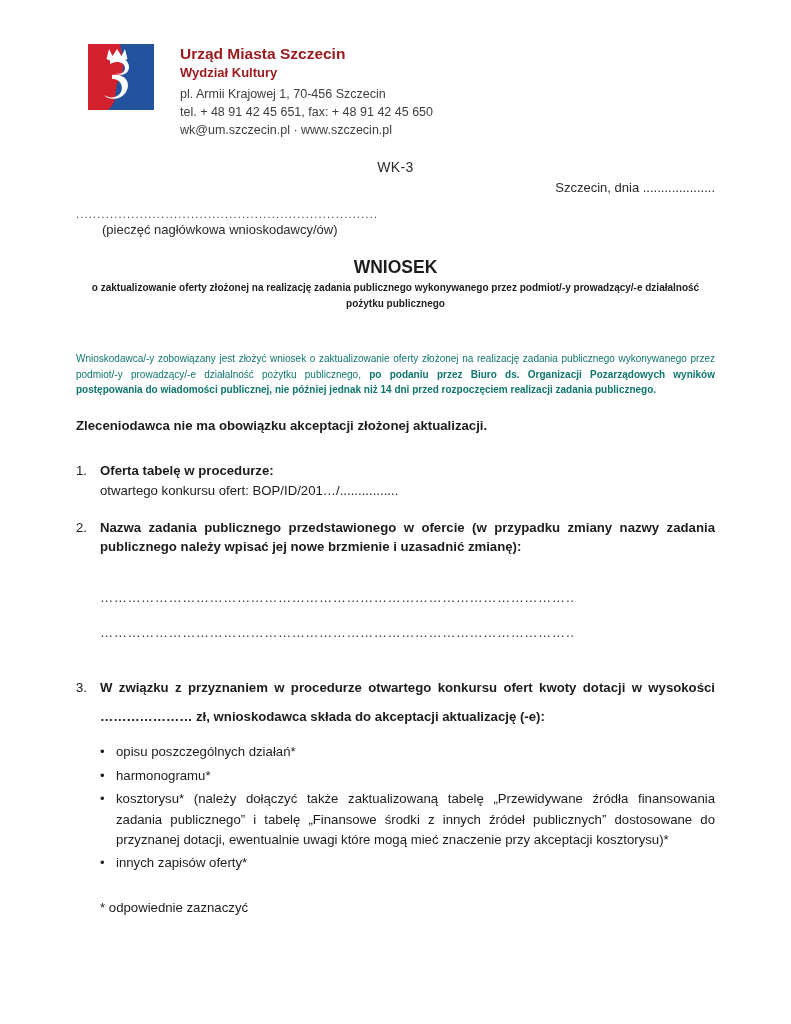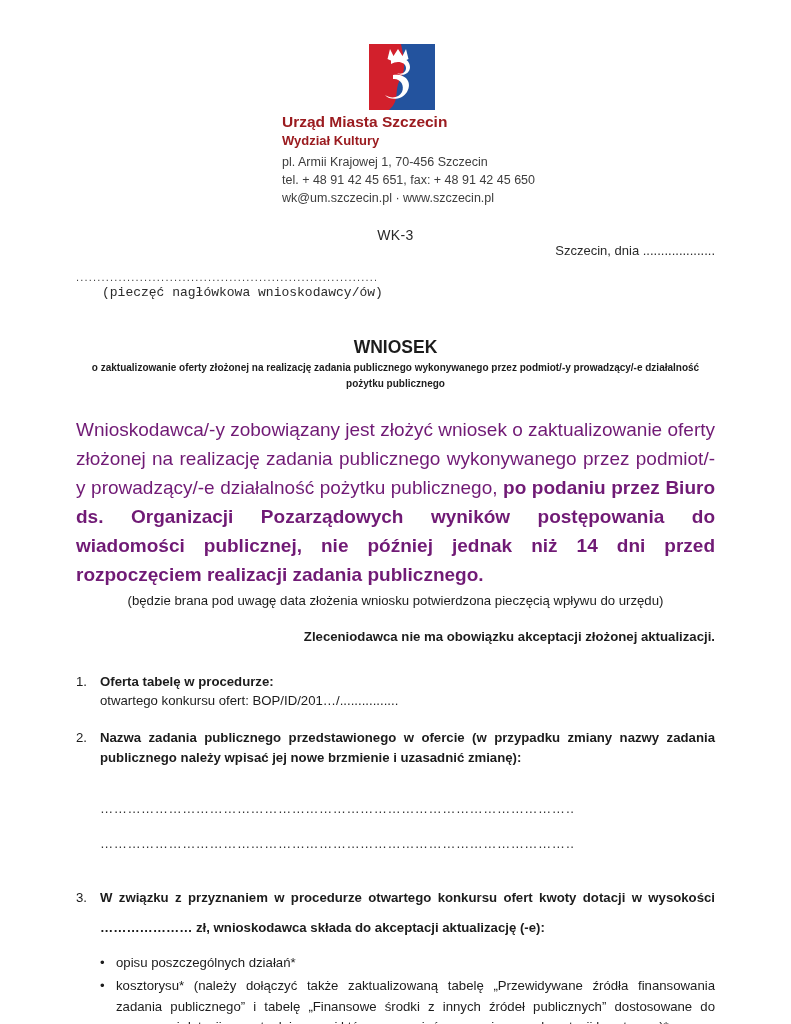--- a/index.html
+++ b/index.html
@@ -5,46 +5,46 @@
   * { margin:0; padding:0; box-sizing:border-box; }
   html,body { background:#ffffff; }
   body {
     width:791px; height:1024px; margin:0 auto;
     font-family:"Liberation Sans", sans-serif;
     color:#222222; overflow:hidden;
   }
   .page { width:791px; height:1024px; padding:42px 76px 0 76px; }
 
   
-  .letterhead { display:flex; align-items:center;flex-direction:column; }
+  .letterhead { display:flex; align-items:flex-start; }
   .logo { width:66px; height:66px; flex:none; margin-left:12px; margin-top:2px; }
   .org-block { margin-left:26px; padding-top:2px; }
   .org-name { color:#9b1c20; font-weight:bold; font-size:15.5px; line-height:1.3; margin-bottom:1px; }
   .dept { color:#9b1c20; font-weight:bold; font-size:13px; line-height:1.3; margin-bottom:3px; }
   .addr { font-size:12.5px; color:#3d3d3d; line-height:1.45; }
 
   .form-code { text-align:center; font-size:14px; margin-top:20px; letter-spacing:.4px; color:#2a2a2a; }
-  .date-line { text-align:right; font-size:13px; color:#2a2a2a; }
+  .date-line { text-align:right; font-size:13px; margin-top:5px; color:#2a2a2a; }
 
   .stamp-dots {
     font-size:11px; letter-spacing:1.2px; color:#444;
     margin-top:13px; width:300px; white-space:nowrap; overflow:hidden;
   }
-  .stamp-caption { font-size:13px; margin-top:2px; padding-left:26px; color:#2a2a2a;font-family:Liberation Mono, monospace; }
+  .stamp-caption { font-size:13px; margin-top:2px; padding-left:26px; color:#2a2a2a; }
 
-  .title { text-align:center; font-size:17.5px; font-weight:bold; margin-top:37px; color:#1c1c1c; }
+  .title { text-align:center; font-size:17.5px; font-weight:bold; margin-top:20px; color:#1c1c1c; }
   .subtitle {
     text-align:center; font-size:10px; font-weight:bold; line-height:1.55;
     margin:2px auto 0 auto; max-width:624px; color:#1c1c1c;
   }
 
-  .intro { font-size:19px; line-height:1.52; text-align:justify; margin-top:25px; color:#701a75; }
+  .intro { font-size:10px; line-height:1.52; text-align:justify; margin-top:40px; color:#0f766e; }
   .b { font-weight:bold; }
   .note { font-size:13.2px; text-align:center; margin-top:3px; color:#1c1c1c; }
-  .statement { font-size:13.2px; font-weight:bold; text-align:right; margin-top:21px; color:#1c1c1c; }
+  .statement { font-size:13.2px; font-weight:bold; text-align:left; margin-top:21px; color:#1c1c1c; }
 
   .numbered { margin-top:28px; }
   .num-item { display:flex; font-size:13.2px; line-height:1.5; margin-bottom:17px; color:#1c1c1c; }
   .num { width:24px; flex:none; }
   .item-body { flex:1; }
   .justify { text-align:justify; }
   .tall { line-height:2.25; }
 
   .fill-line {
     font-size:13.2px; letter-spacing:.5px; color:#333;
@@ -93,21 +93,20 @@
   <div class="date-line">Szczecin, dnia ....................</div>
 
   <div class="stamp-dots">........................................................................................................................................</div>
   <div class="stamp-caption">(pieczęć nagłówkowa wnioskodawcy/ów)</div>
 
   <h1 class="title">WNIOSEK</h1>
   <h2 class="subtitle">o zaktualizowanie oferty złożonej na realizację zadania publicznego wykonywanego przez podmiot/-y prowadzący/-e działalność pożytku publicznego</h2>
 
   <p class="intro"><span>Wnioskodawca/-y zobowiązany jest złożyć wniosek o zaktualizowanie oferty złożonej na realizację zadania publicznego wykonywanego przez podmiot/-y prowadzący/-e działalność pożytku publicznego, </span><span class="b">po podaniu przez Biuro ds. Organizacji Pozarządowych wyników postępowania do wiadomości publicznej, nie później jednak niż 14 dni przed rozpoczęciem realizacji zadania publicznego.</span></p>
 
-  <p class="note">(będzie brana pod uwagę data złożenia wniosku potwierdzona pieczęcią wpływu do urzędu)</p>
   <p class="statement">Zleceniodawca nie ma obowiązku akceptacji złożonej aktualizacji.</p>
 
   <div class="numbered">
 
     <div class="num-item">
       <span class="num">1.</span>
       <div class="item-body">
         <div class="b">Oferta tabelę w procedurze:</div>
         <div>otwartego konkursu ofert: BOP/ID/201…/................</div>
       </div>
@@ -124,20 +123,20 @@
 
     <div class="num-item item3">
       <span class="num tall">3.</span>
       <div class="item-body b justify tall">W związku z przyznaniem w procedurze otwartego konkursu ofert kwoty dotacji w wysokości ………………… zł, wnioskodawca składa do akceptacji aktualizację (-e):</div>
     </div>
 
   </div>
 
   <ul class="bullets">
     <li>opisu poszczególnych działań*</li>
+    <li>harmonogramu*</li>
     <li>kosztorysu* (należy dołączyć także zaktualizowaną tabelę „Przewidywane źródła finansowania zadania publicznego” i tabelę „Finansowe środki z innych źródeł publicznych” dostosowane do przyznanej dotacji, ewentualnie uwagi które mogą mieć znaczenie przy akceptacji kosztorysu)*</li>
-    <li>harmonogramu*</li>
     <li>innych zapisów oferty*</li>
   </ul>
 
   <p class="footnote">* odpowiednie zaznaczyć</p>
 
 </div>
 
 </body></html>

